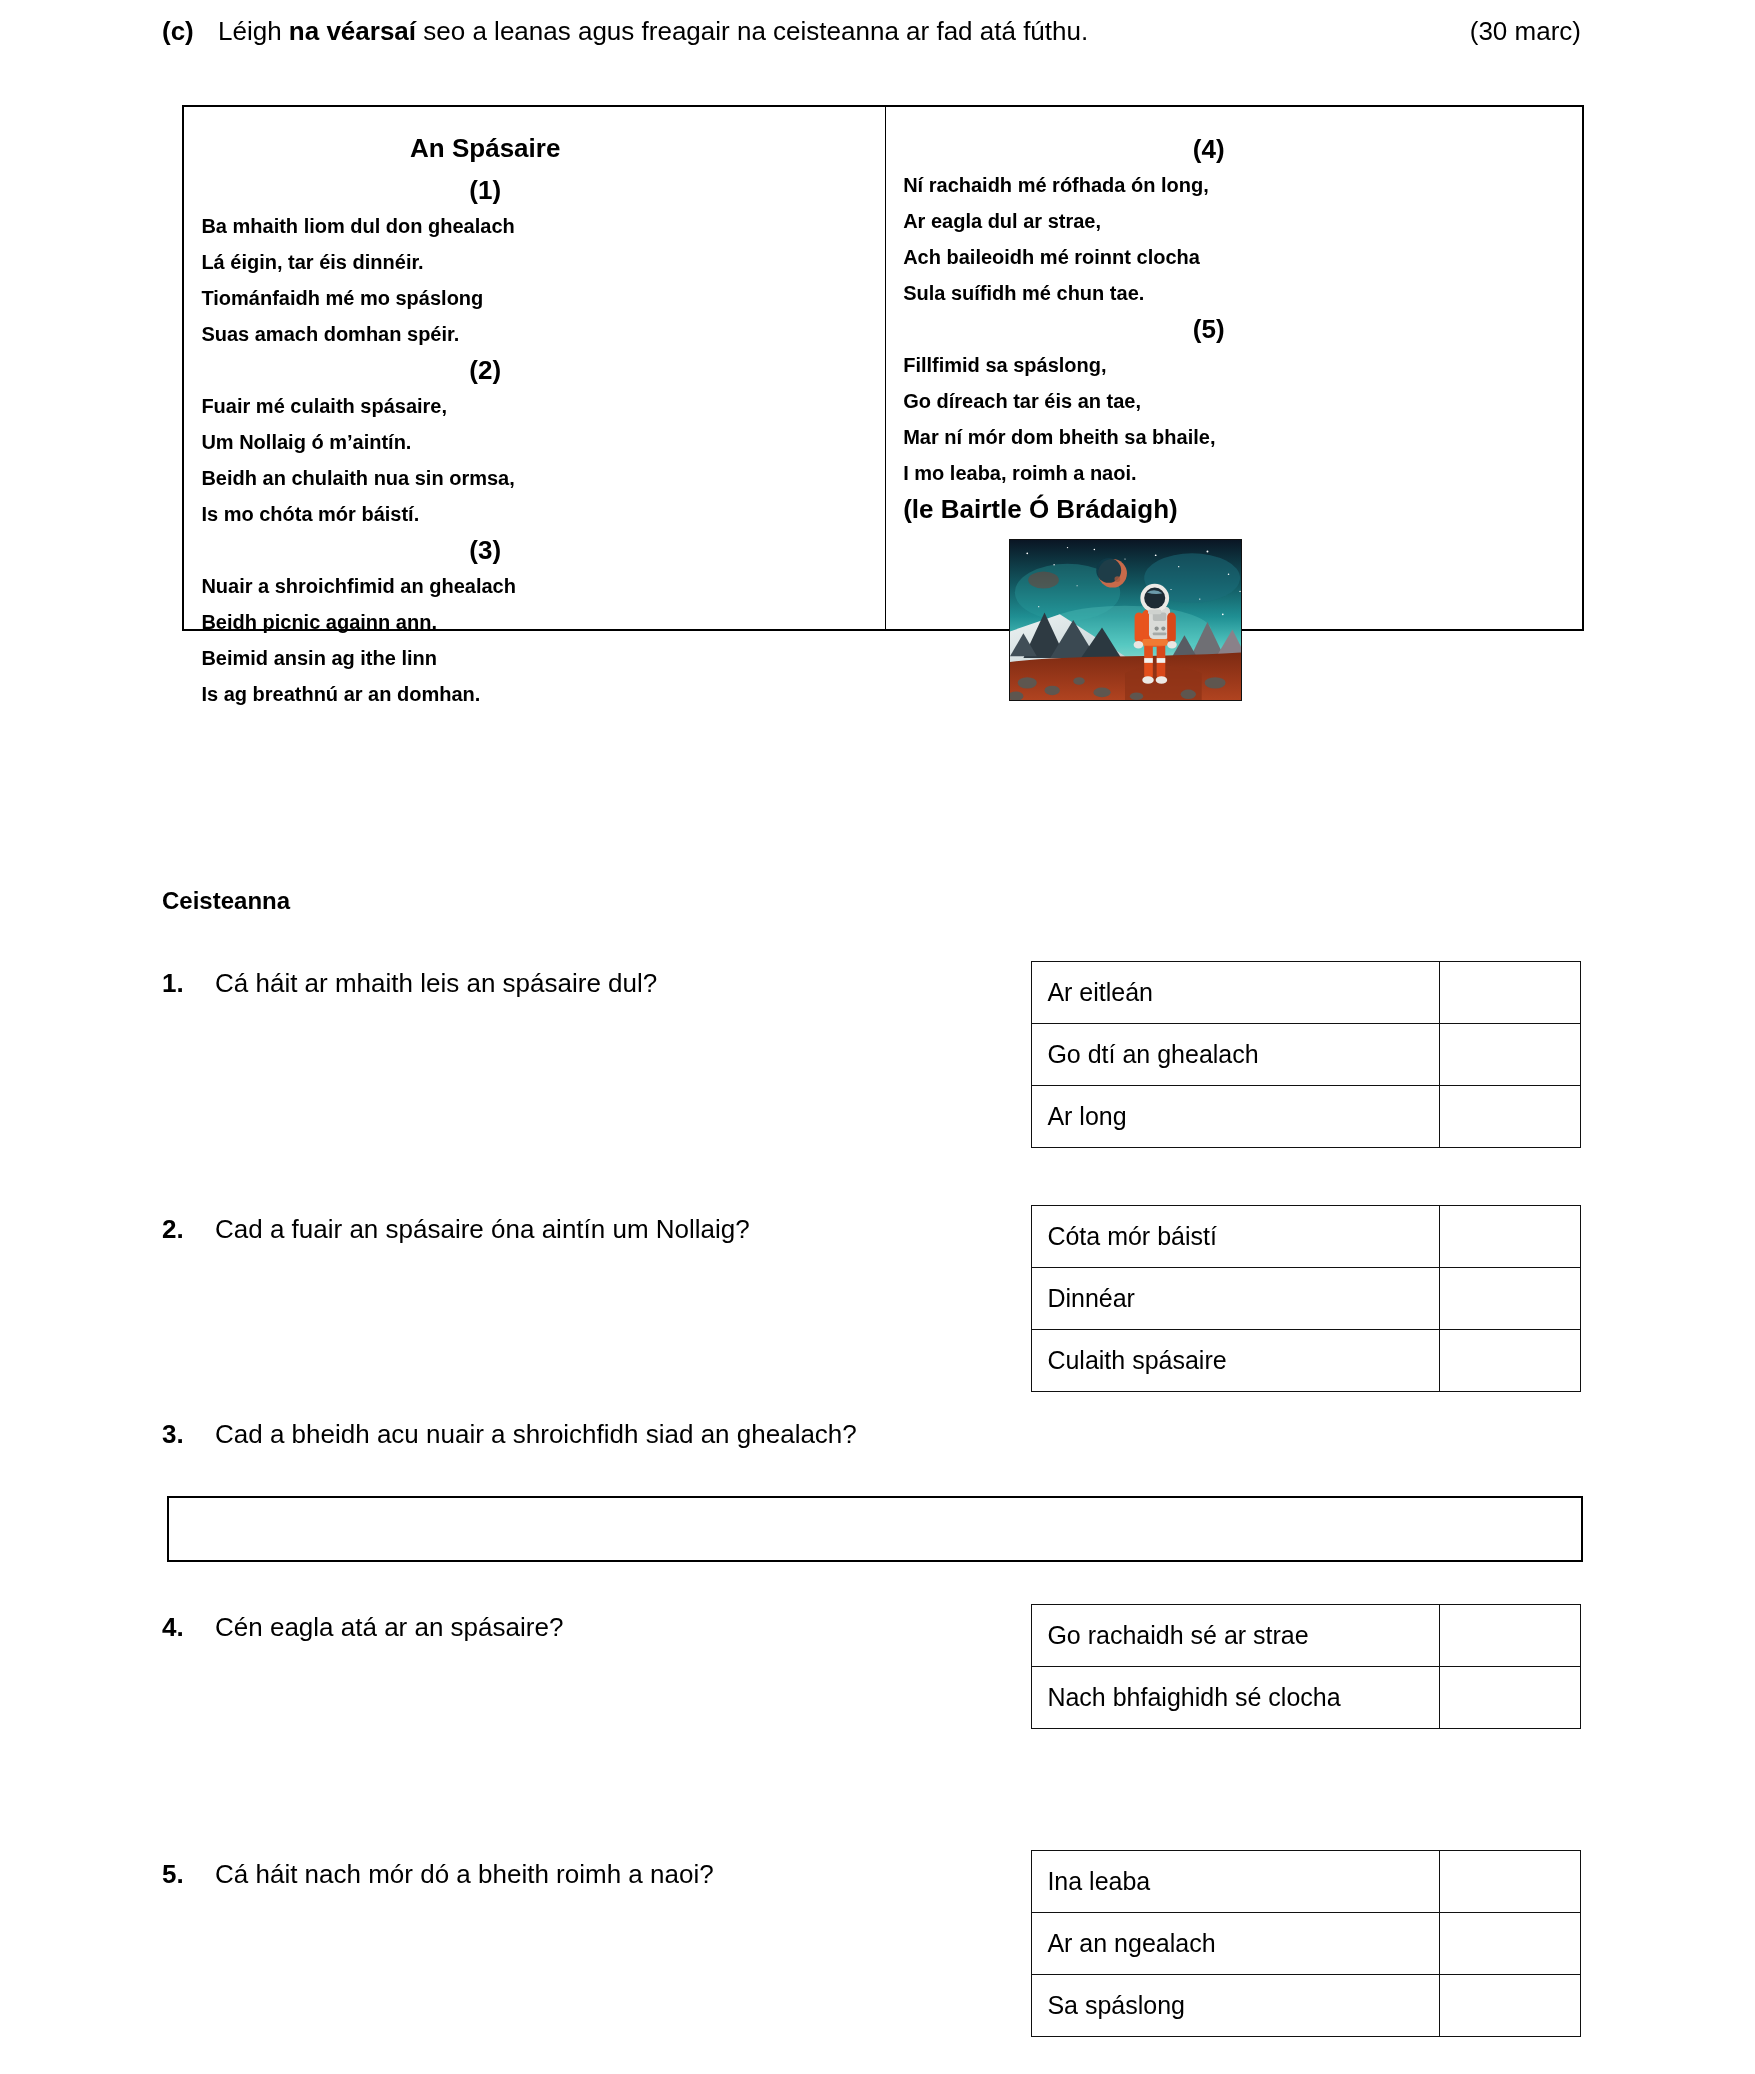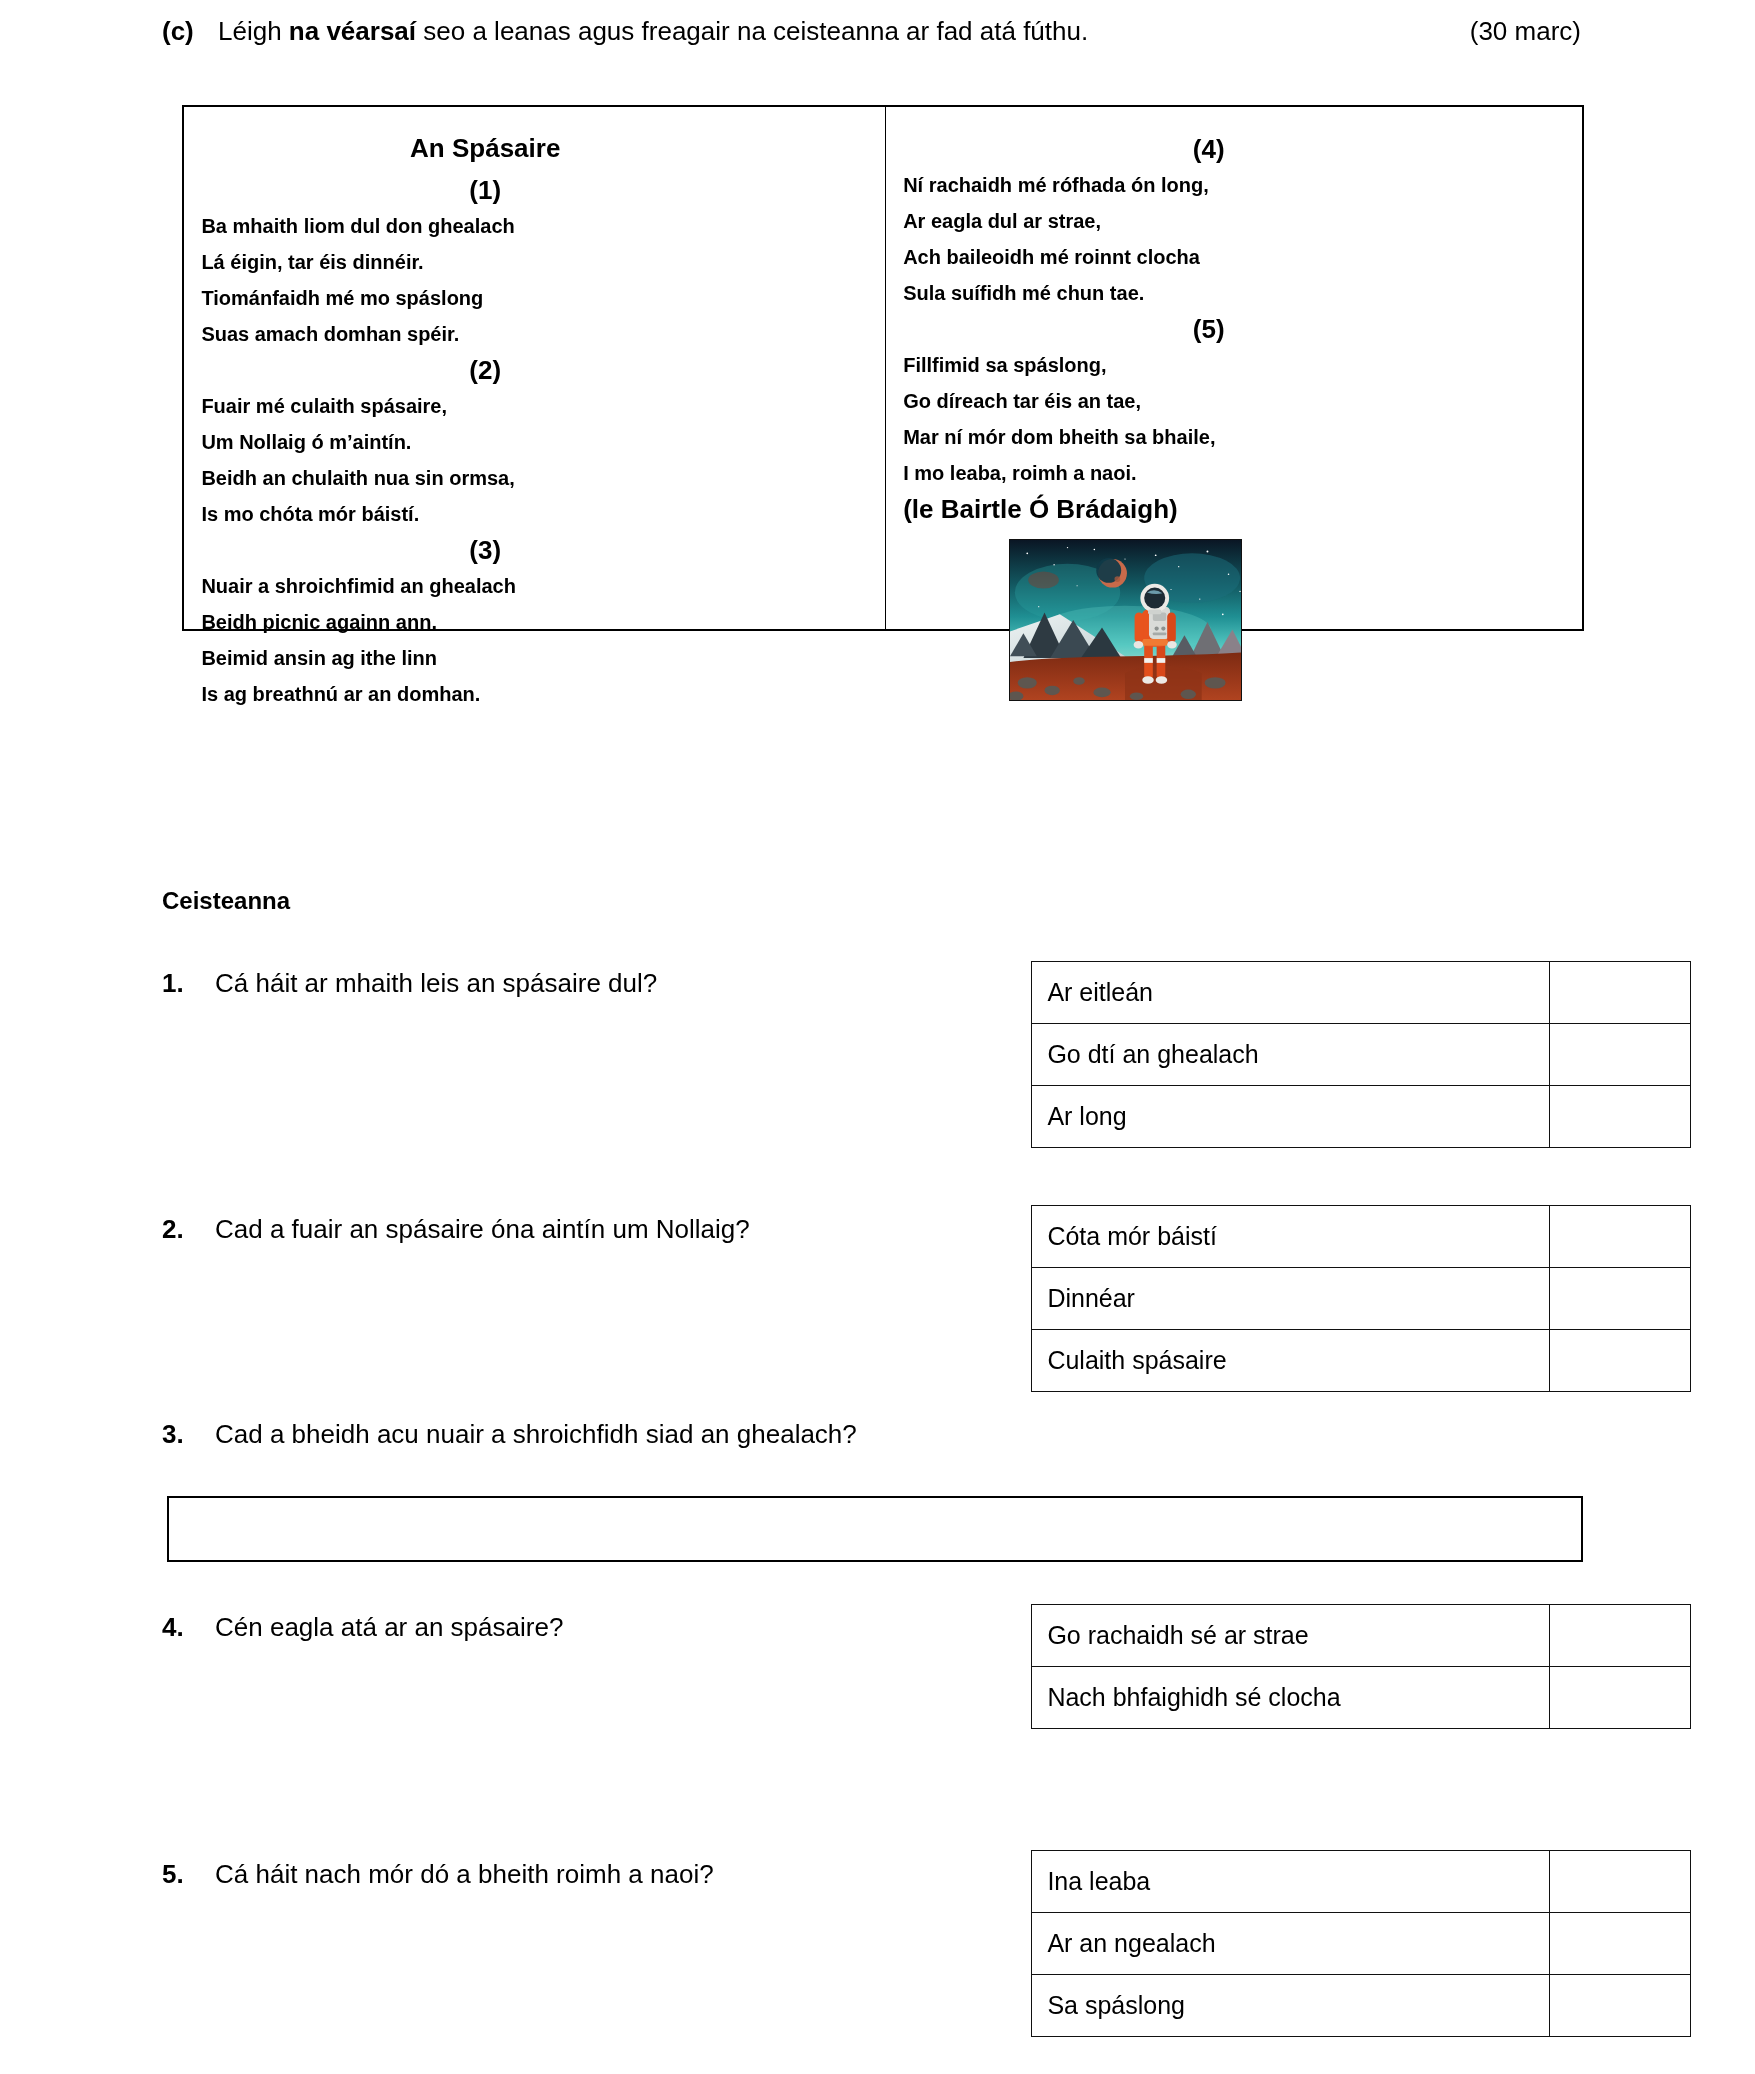--- a/index.html
+++ b/index.html
@@ -144,21 +144,21 @@
   .q-text {
     flex: 1 1 auto;
     white-space: nowrap;
   }
 
   
   .opt-table {
     position: absolute;
     border-collapse: collapse;
     table-layout: fixed;
-    width: 660px;
+    width: 550px;
     padding-left: 48px;
   }
   .opt-table td {
     border: 1.9px solid #111;
     height: 62px;
     font-size: 25px;
     line-height: 29px;
     padding: 0 0 0 15.4px;
     vertical-align: middle;
   }

